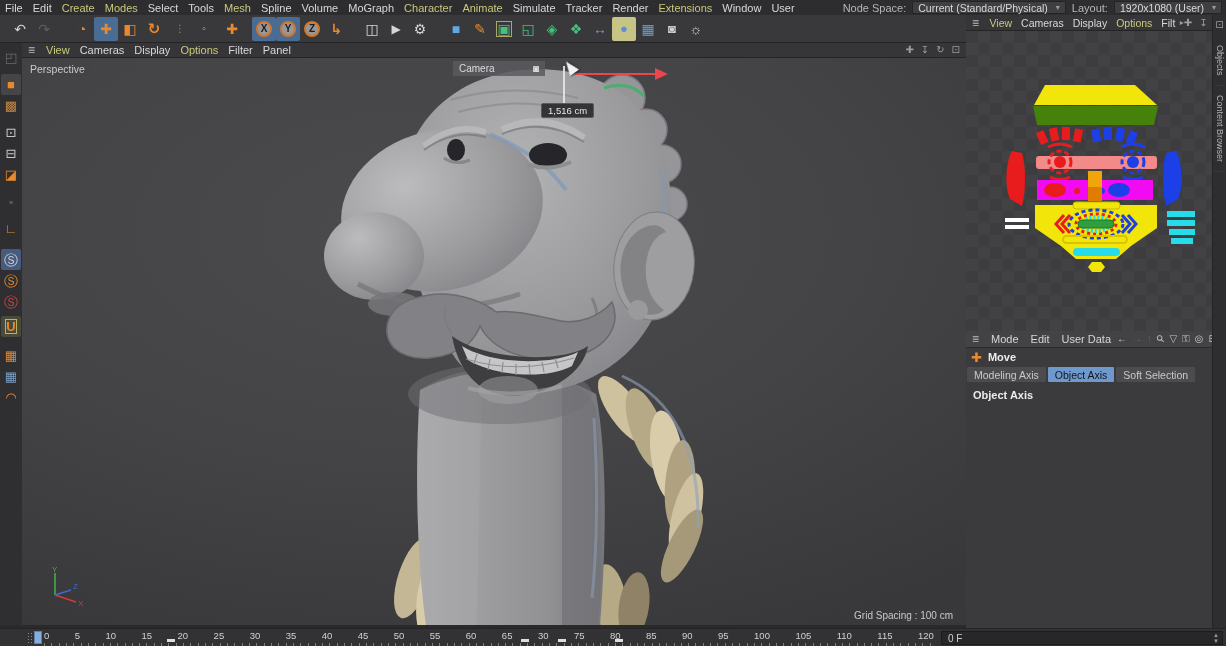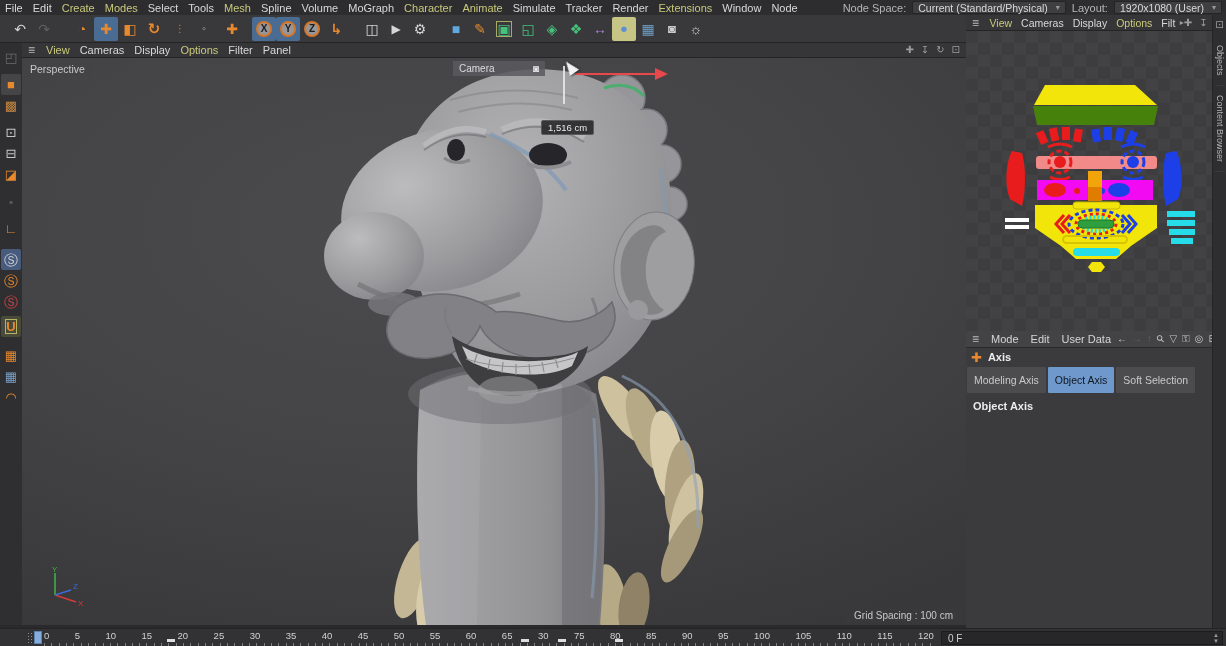--- a/index.html
+++ b/index.html
@@ -45,21 +45,21 @@
     background:rgba(90,90,94,.85); color:#dcdcde; font-size:10px; display:flex;
     align-items:center; gap:8px; padding:0 6px; }
   .camera-pill .cam-glyph { font-size:10px; color:#e8e8ea; margin-left:auto; }
   .measure-line { position:absolute; left:541px; top:8px; width:2px; height:38px; background:rgba(230,230,232,.9); }
   .red-arrow-line { position:absolute; left:553px; top:15px; width:82px; height:2px; background:#e8474b; }
   .red-arrow-head { position:absolute; left:633px; top:10px; width:0; height:0;
     border-left:13px solid #e8474b; border-top:6px solid transparent; border-bottom:6px solid transparent; }
   .cursor { position:absolute; left:543px; top:2px; width:0; height:0;
     border-left:5px solid transparent; border-right:6px solid transparent;
     border-bottom:14px solid #f2f2f4; transform:rotate(-35deg); filter:drop-shadow(1px 1px 1px #222); }
-  .tooltip { position:absolute; left:519px; top:62px; background:rgba(42,42,44,.92);
+  .tooltip { position:absolute; left:519px; top:45px; background:rgba(42,42,44,.92);
     border:1px solid #5a5a5c; border-radius:2px; color:#e8e8ea; font-size:9.5px; padding:1px 6px; }
   .grid-chip { position:absolute; right:4px; bottom:3px; background:#39393b;
     color:#c9c9cb; font-size:10px; padding:1px 9px; }
   .axis-gizmo { position:absolute; left:20px; bottom:18px; }
   
   .rightpanel { position:absolute; left:966px; top:15px; width:246px; height:613px; background:#3b3b3d; }
   .rp-menu { position:absolute; left:0; top:0; width:246px; height:16px; background:#363638;
     display:flex; align-items:center; font-size:10.5px; border-bottom:1px solid #242426; }
   .rp-menu .menu-item { padding:0 4.5px; }
   .uv-view { position:absolute; left:0; top:16px; width:246px; height:300px;
@@ -70,21 +70,21 @@
   
   .attrs { position:absolute; left:0; top:316px; width:246px; height:297px; background:#3b3b3d; font-size:11px; }
   .attr-menu { height:17px; background:#434346; display:flex; align-items:center; border-bottom:1px solid #2a2a2c; }
   .attr-menu .menu-item { padding:0 6px; }
   .attr-menu-icons { margin-left:auto; display:flex; align-items:center; gap:5px; padding-right:5px; }
   .attr-menu-icons .glyph { font-size:10px; }
   .attr-toolrow { height:18px; display:flex; align-items:center; gap:6px; padding-left:5px; }
   .plus-glyph { color:#e8892e; font-weight:bold; font-size:13px; }
   .tool-title { color:#ececee; font-weight:bold; font-size:11px; }
   .attr-tabs { display:flex; gap:2px; padding:1px 0 0 1px; }
-  .attr-tab { height:26px; display:flex; align-items:center; padding:0 7px; font-size:10.5px; border-radius:1px; }
+  .attr-tab { height:15px; display:flex; align-items:center; padding:0 7px; font-size:10.5px; border-radius:1px; }
   .attr-section { font-weight:bold; color:#ececee; padding:7px 0 0 7px; font-size:11px; }
   .attr-row { display:flex; align-items:center; gap:6px; padding:7px 0 0 36px; color:#cfcfd1; font-size:10.5px; }
   .checkbox { width:10px; height:10px; border:1px solid #97979a; background:#39393b; border-radius:1px; }
   
   .vstrip { position:absolute; left:1212px; top:15px; width:14px; height:613px;
     background:#2e2e30; border-left:1px solid #242426; display:flex; flex-direction:column; align-items:center; }
   .vstrip .max-glyph { color:#9c9c9e; font-size:10px; margin:4px 0 6px; }
   .vtab { writing-mode:vertical-rl; font-size:9px; color:#b2b2b4; padding:9px 0; border-bottom:1px solid #3a3a3c; }
   
   .timeline { position:absolute; left:0; top:628px; width:1226px; height:18px;
@@ -141,21 +141,21 @@
         <span class="menu-item" style="color: rgb(216, 216, 218);">Simulate</span>
 
         <span class="menu-item" style="color: rgb(216, 216, 218);">Tracker</span>
 
         <span class="menu-item" style="color: rgb(216, 216, 218);">Render</span>
 
         <span class="menu-item" style="color: rgb(201, 201, 124);">Extensions</span>
 
         <span class="menu-item" style="color: rgb(216, 216, 218);">Window</span>
 
-        <span class="menu-item" style="color: rgb(216, 216, 218);">Node</span>
+        <span class="menu-item" style="color: rgb(216, 216, 218);">User</span>
       </nav>
     <div class="menubar-right">
       <span class="dd-label">Node Space:</span>
       <span class="dropdown">
         <span>Current (Standard/Physical)</span>
         <span class="dd-arrow">▾</span>
       </span>
       <span class="dd-label">Layout:</span>
       <span class="dropdown">
         <span>1920x1080 (User)</span>
@@ -594,21 +594,21 @@
 
             <span class="glyph" style="color: rgb(198, 198, 200);">⚿</span>
 
             <span class="glyph" style="color: rgb(198, 198, 200);">◎</span>
 
             <span class="glyph" style="color: rgb(198, 198, 200);">⊞</span>
           </div>
       </div>
       <div class="attr-toolrow">
         <span class="plus-glyph">✚</span>
-        <span class="tool-title">Axis</span>
+        <span class="tool-title">Move</span>
       </div>
       <div class="attr-tabs">
 
           <span class="attr-tab" style="background: rgb(76, 76, 79); color: rgb(201, 201, 203);">Modeling Axis</span>
 
           <span class="attr-tab" style="background: rgb(111, 153, 204); color: rgb(16, 22, 31);">Object Axis</span>
 
           <span class="attr-tab" style="background: rgb(76, 76, 79); color: rgb(201, 201, 203);">Soft Selection</span>
         </div>
       <div class="attr-section">Object Axis</div>

